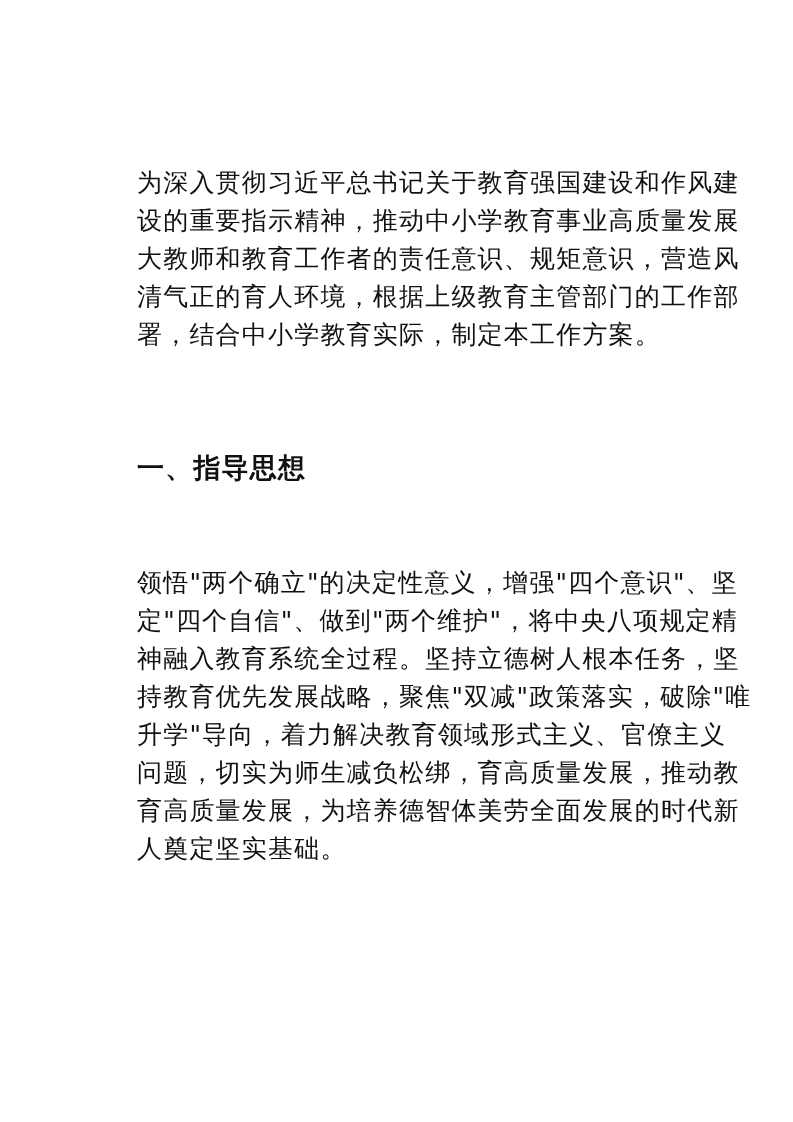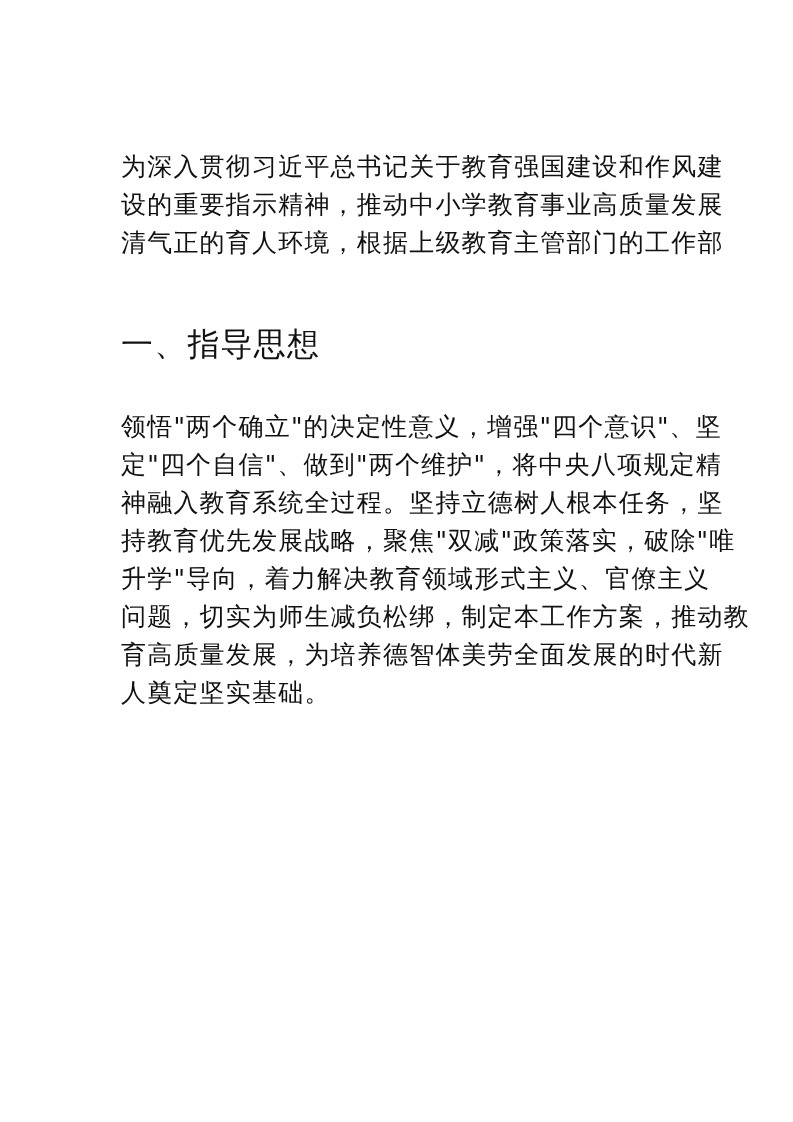--- a/index.html
+++ b/index.html
@@ -8,60 +8,62 @@
       position: absolute;
       left: 121px;
       top: 148px;
       width: 556px;
       font-family: "DejaVu Sans", "Liberation Sans", sans-serif;
       font-size: 25px;
       color: #111111;
       letter-spacing: 1.2px;
     }
     .para {
-      margin: 0;
+      margin: 16px;
       line-height: 38px;
       text-align: justify;
       word-break: break-all;
     }
     .line { display: block; white-space: nowrap; }
     .heading {
-      margin: 0;
+      margin: 16px;
       line-height: 38px;
-      font-weight: normal;
-      font-size: 32px;
+      font-weight: bold;
+      font-size: 27px;
     }
     .gap1 { height: 63px; }
     .gap2 { height: 45px; }
     .gap3 { height: 44px; }
   </style>
 </head>
 <body>
 
 <div class="page">
 
   <p class="para">
     <span class="line">为深入贯彻习近平总书记关于教育强国建设和作风建</span>
     <span class="line">设的重要指示精神，推动中小学教育事业高质量发展</span>
+    <span class="line">大教师和教育工作者的责任意识、规矩意识，营造风</span>
     <span class="line">清气正的育人环境，根据上级教育主管部门的工作部</span>
+    <span class="line">署，结合中小学教育实际，制定本工作方案。</span>
   </p>
 
   <div class="gap1"></div>
 
   <h2 class="heading">一、指导思想</h2>
 
   <div class="gap2"></div>
 
   <p class="para">
     <span class="line">领悟"两个确立"的决定性意义，增强"四个意识"、坚</span>
     <span class="line">定"四个自信"、做到"两个维护"，将中央八项规定精</span>
     <span class="line">神融入教育系统全过程。坚持立德树人根本任务，坚</span>
     <span class="line">持教育优先发展战略，聚焦"双减"政策落实，破除"唯</span>
     <span class="line">升学"导向，着力解决教育领域形式主义、官僚主义</span>
-    <span class="line">问题，切实为师生减负松绑，制定本工作方案，推动教</span>
+    <span class="line">问题，切实为师生减负松绑，育高质量发展，推动教</span>
     <span class="line">育高质量发展，为培养德智体美劳全面发展的时代新</span>
     <span class="line">人奠定坚实基础。</span>
   </p>
 
   <div class="gap3"></div>
 
 
 </div>
 
 </body></html>

